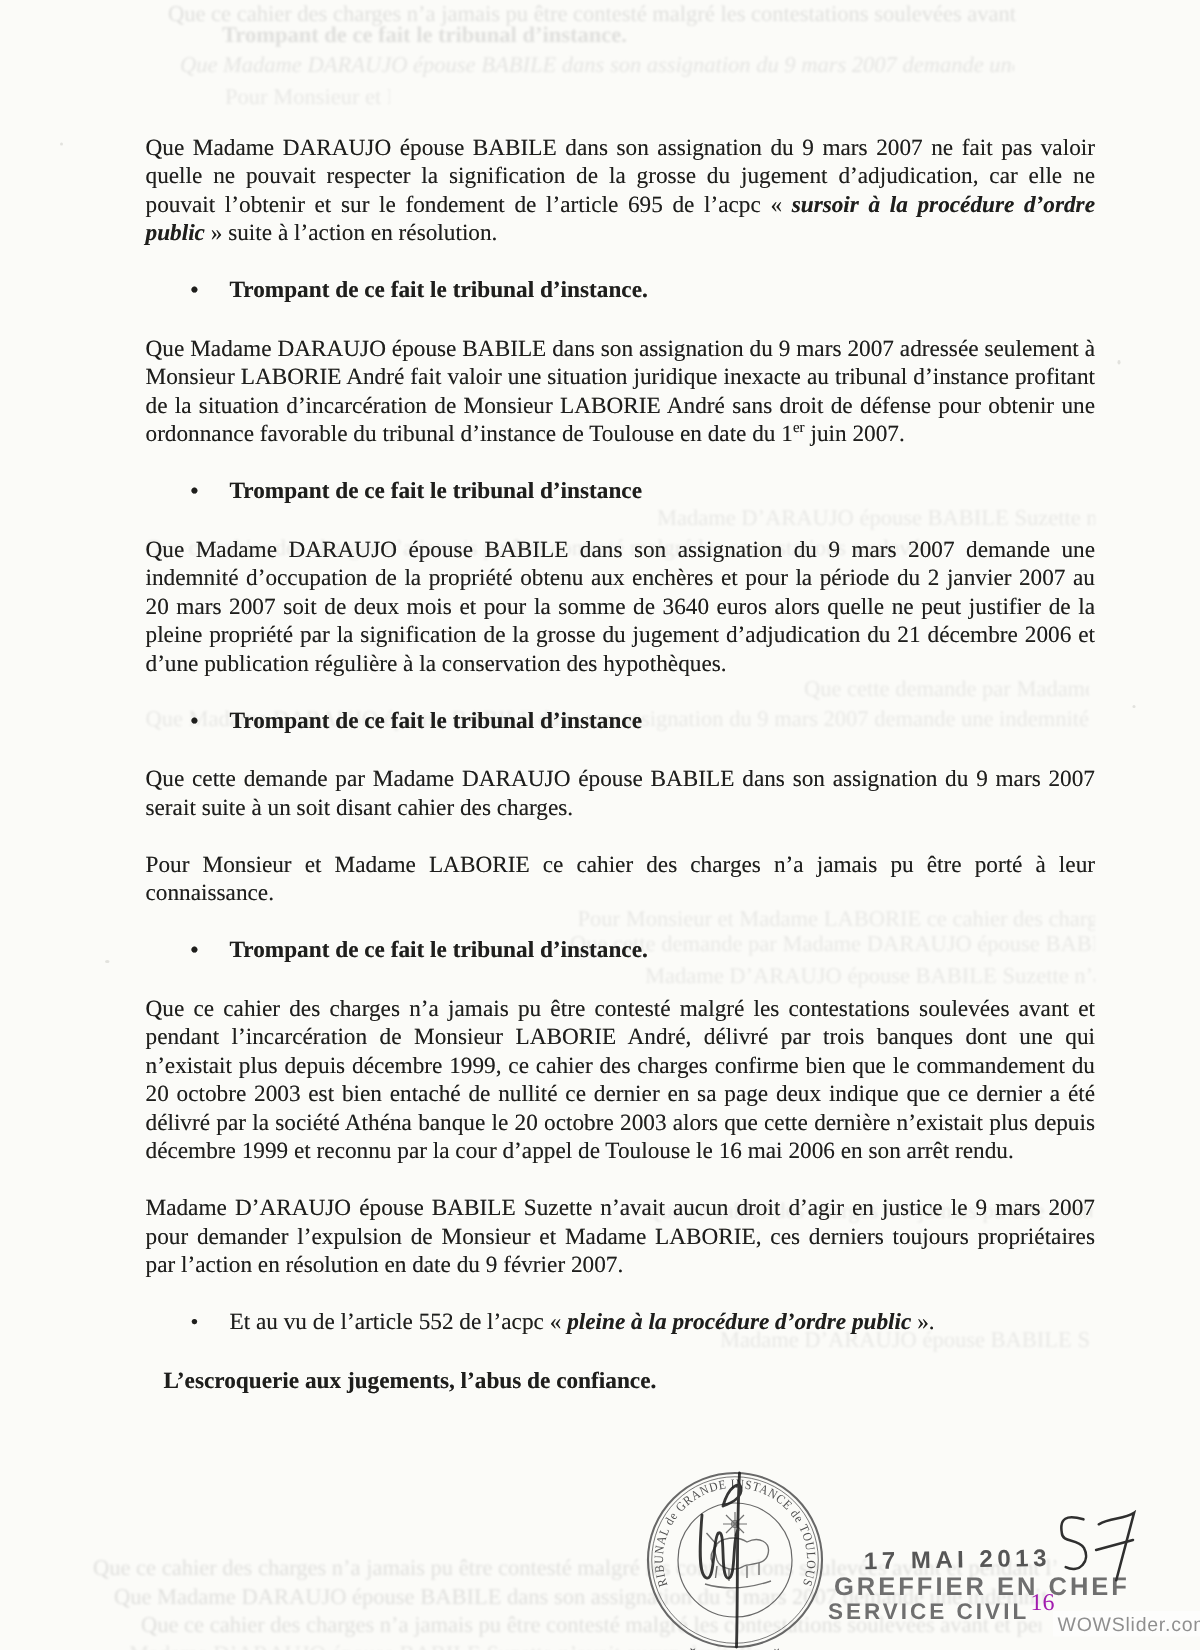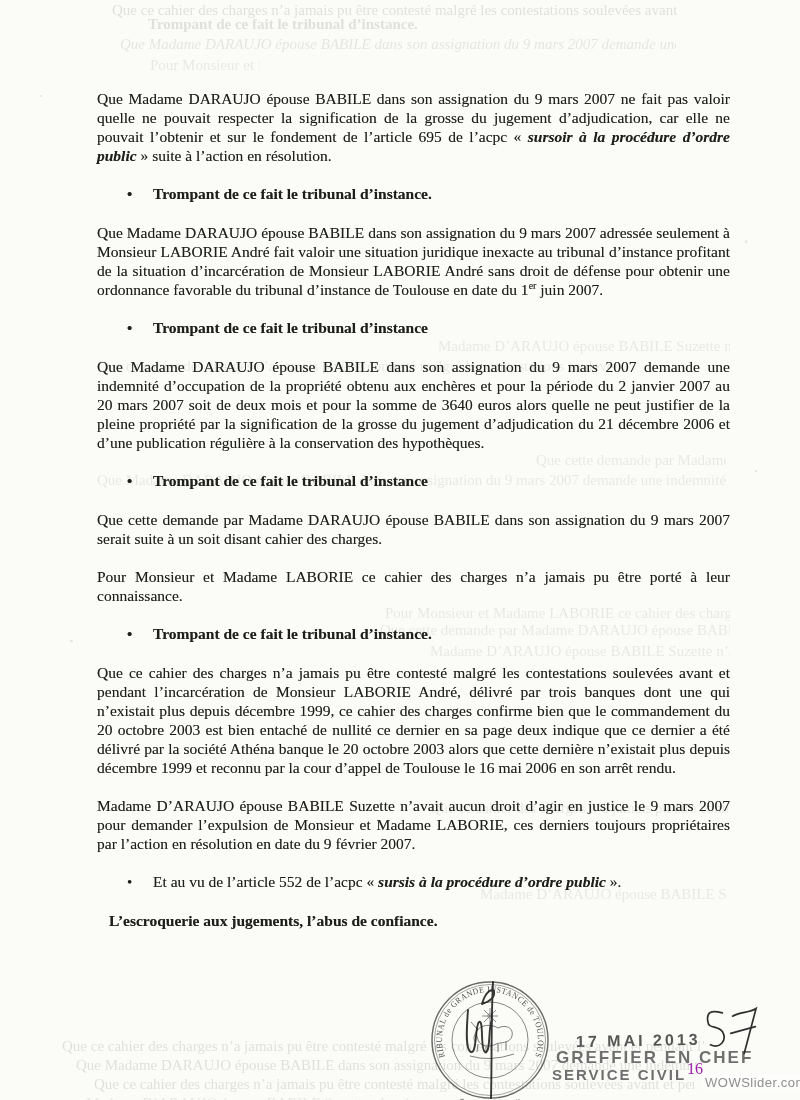--- a/index.html
+++ b/index.html
@@ -117,21 +117,21 @@
     <span class="dot">•</span>
     <span>Trompant de ce fait le tribunal d’instance.</span>
   </div>
 
   <p class="para">Que ce cahier des charges n’a jamais pu être contesté malgré les contestations soulevées avant et pendant l’incarcération de Monsieur LABORIE André, délivré par trois banques dont une qui n’existait plus depuis décembre 1999, ce cahier des charges confirme bien que le commandement du 20 octobre 2003 est bien entaché de nullité ce dernier en sa page deux indique que ce dernier a été délivré par la société Athéna banque le 20 octobre 2003 alors que cette dernière n’existait plus depuis décembre 1999 et reconnu par la cour d’appel de Toulouse le 16 mai 2006 en son arrêt rendu.</p>
 
   <p class="para">Madame D’ARAUJO épouse BABILE Suzette n’avait aucun droit d’agir en justice le 9 mars 2007 pour demander l’expulsion de Monsieur et Madame LABORIE, ces derniers toujours propriétaires par l’action en résolution en date du 9 février 2007.</p>
 
   <div class="bullet" style="font-weight:normal;">
     <span class="dot">•</span>
-    <span><span>Et au vu de l’article 552 de l’acpc «  </span><span class="quote-em">sursis à la procédure d’ordre public</span><span> ».</span></span>
+    <span><span>Et au vu de l’article 552 de l’acpc «  </span><span class="quote-em">pleine à la procédure d’ordre public</span><span> ».</span></span>
   </div>
 
 
   <p class="closing">L’escroquerie aux jugements, l’abus de confiance.</p>
 </div>
 
 <div class="stamp-text" id="stamp-office">GREFFIER EN CHEF</div>
 <div class="stamp-text" id="stamp-date">17 MAI 2013</div>
 <div class="stamp-text" id="stamp-service">SERVICE CIVIL</div>
 

